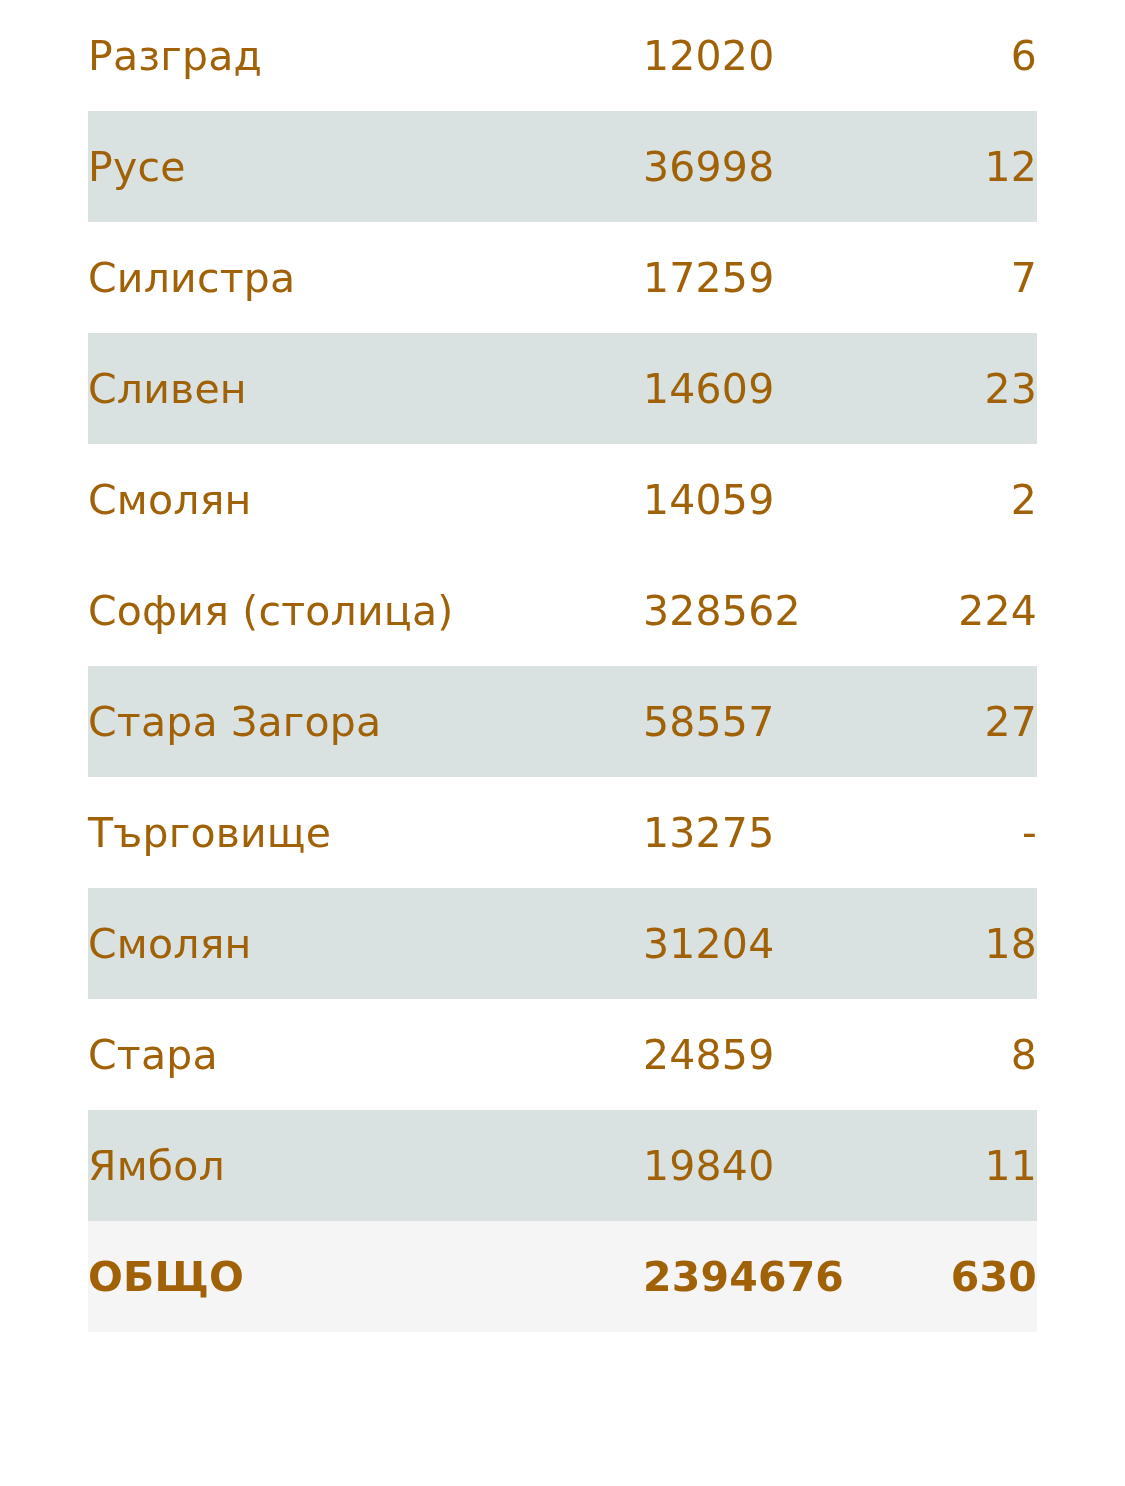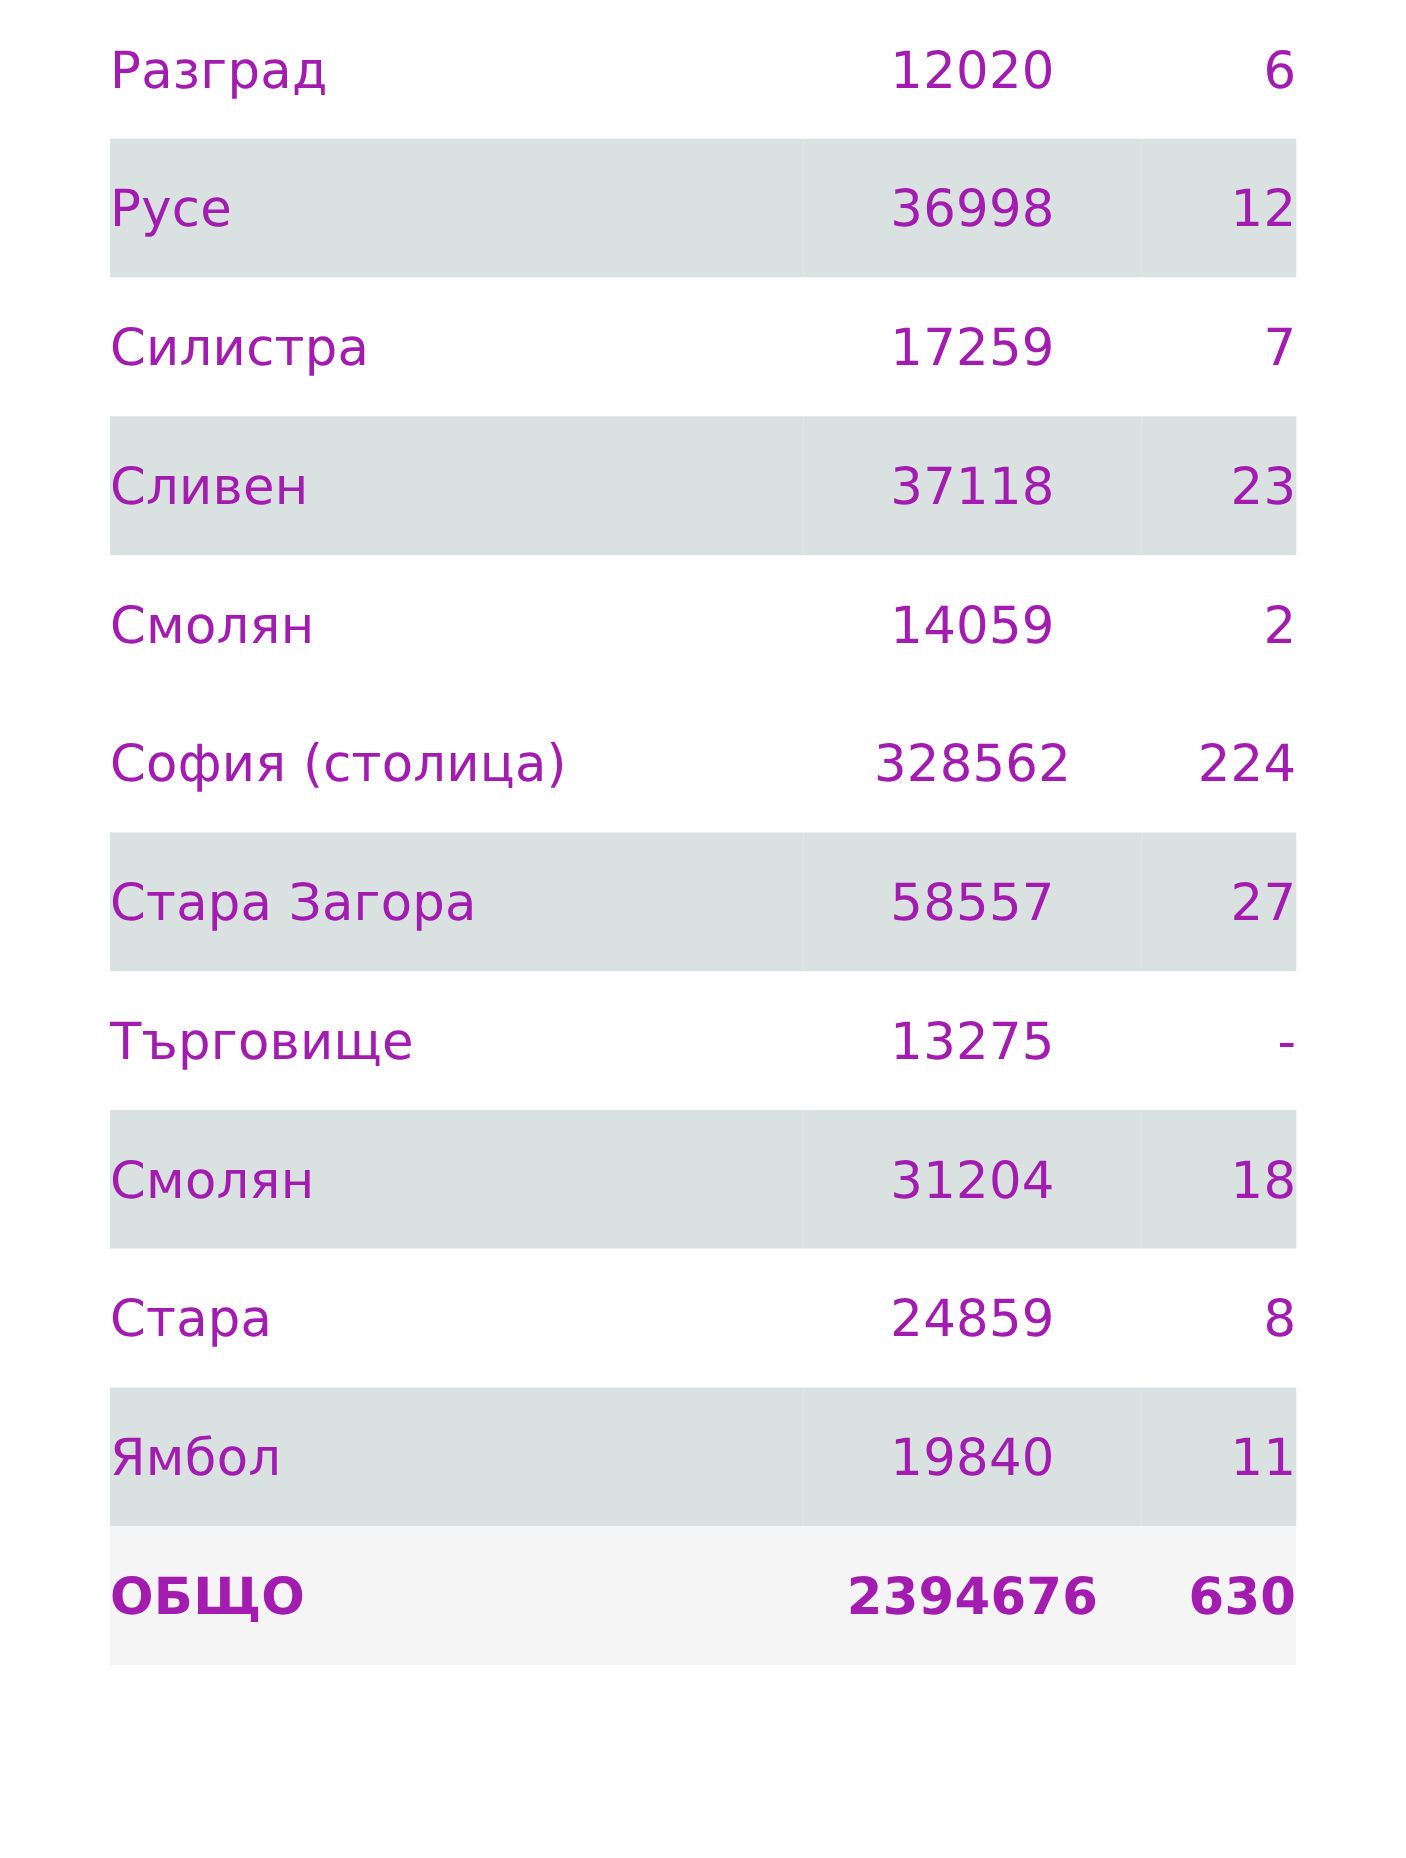--- a/index.html
+++ b/index.html
@@ -21,34 +21,34 @@
   table.stats {
     width: 949px;
     border-collapse: collapse;
     table-layout: fixed;
   }
   table.stats tr {
     height: 111px;
   }
   table.stats td {
     font-size: 41px;
-    color: #a21caf;
+    color: #a16207;
     font-weight: 400;
     vertical-align: middle;
     padding: 0;
     letter-spacing: 0.2px;
   }
   td.c-name {
     width: 555px;
     text-align: left;
     padding-left: 25px;
   }
   td.c-cases {
     width: 270px;
-    text-align: center;
+    text-align: left;
     padding-right: 6px;
   }
   td.c-deaths {
     width: 124px;
     text-align: right;
     padding-right: 22px;
   }
   tr.shaded td {
     background: #d9e2e0;
   }
@@ -78,21 +78,21 @@
           <td class="c-cases">36998</td>
           <td class="c-deaths">12</td>
         </tr>
         <tr class="plain">
           <td class="c-name">Силистра</td>
           <td class="c-cases">17259</td>
           <td class="c-deaths">7</td>
         </tr>
         <tr class="shaded">
           <td class="c-name">Сливен</td>
-          <td class="c-cases">37118</td>
+          <td class="c-cases">14609</td>
           <td class="c-deaths">23</td>
         </tr>
         <tr class="plain">
           <td class="c-name">Смолян</td>
           <td class="c-cases">14059</td>
           <td class="c-deaths">2</td>
         </tr>
         <tr class="plain">
           <td class="c-name">София (столица)</td>
           <td class="c-cases">328562</td>

